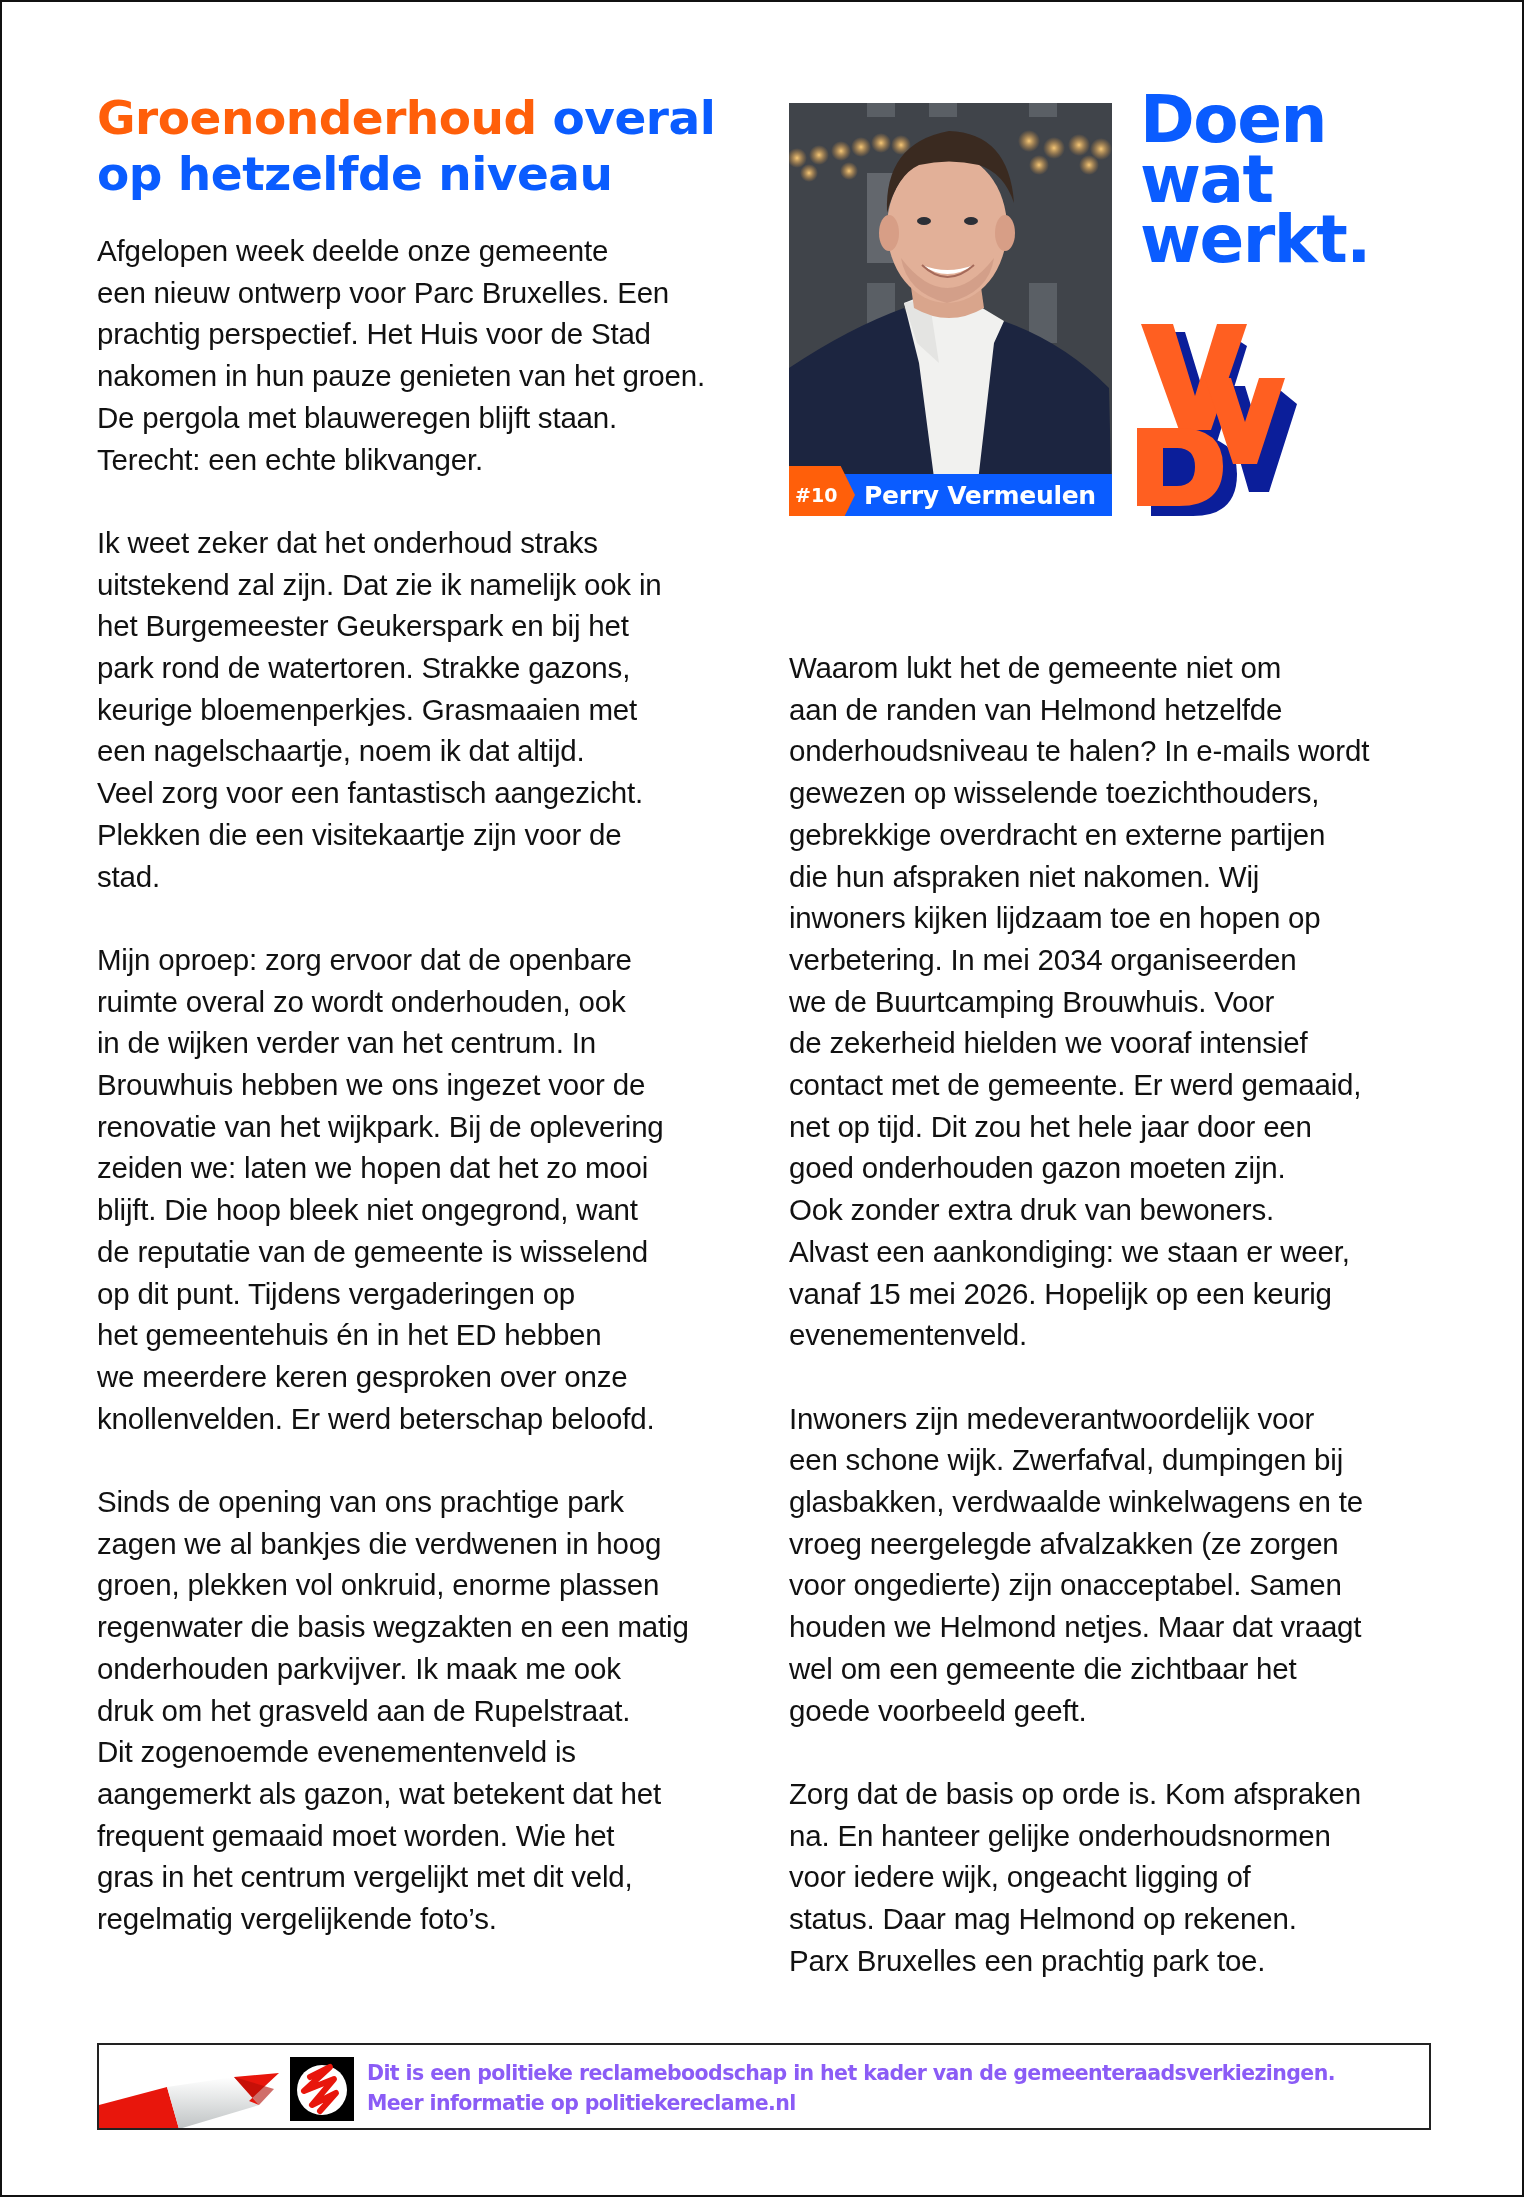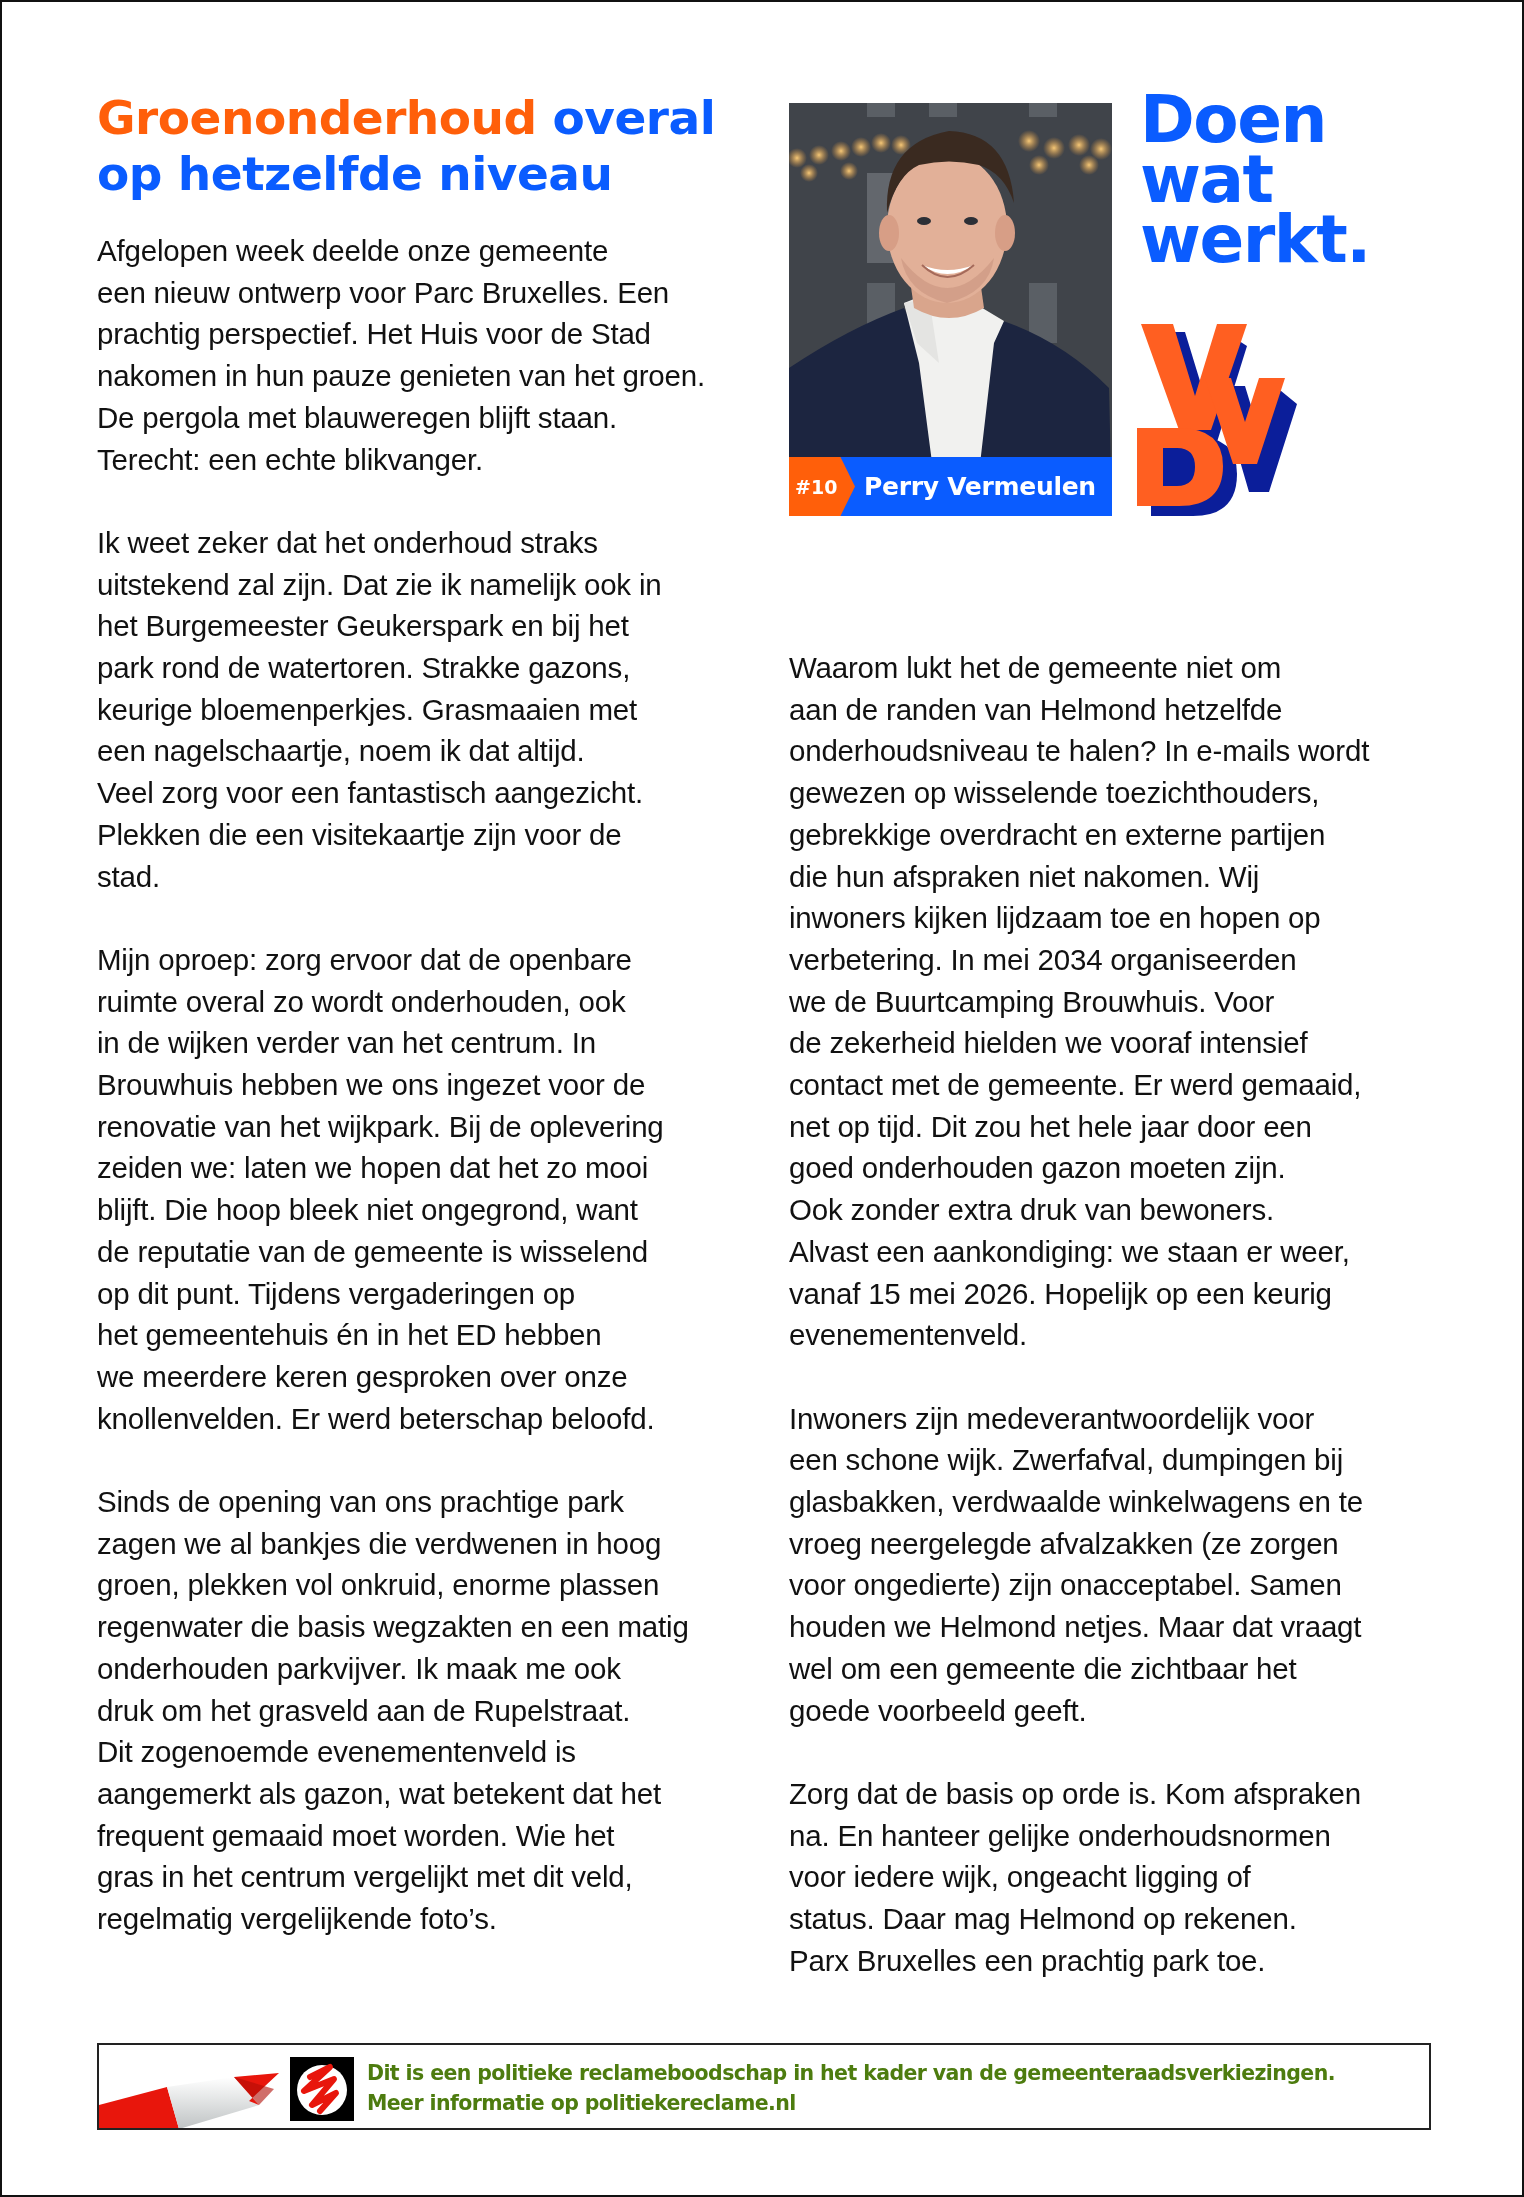--- a/index.html
+++ b/index.html
@@ -24,21 +24,21 @@
   .col.right { left: 787px; top: 645px; width: 700px; }
   .para { margin: 0 0 41.7px 0; }
   .line { display: block; white-space: nowrap; }
 
   .photo {
     position: absolute; left: 787px; top: 101px; width: 323px; height: 413px;
     overflow: hidden; background: #3a3e45;
   }
   .photo svg { position: absolute; left: 0; top: 0; }
   .name-band {
-    position: absolute; left: 0; bottom: 0; width: 323px; height: 59px;
+    position: absolute; left: 0; bottom: 0; width: 323px; height: 42px;
     background: #0a5cff; display: flex; align-items: center; text-align: center;
   }
   .num-tag {
     position: relative; height: 59px; width: 66px; background: #ff5f0a;
     display: flex; align-items: center; padding-left: 6px; box-sizing: border-box;
     clip-path: polygon(0 0, 78% 0, 100% 50%, 78% 100%, 0 100%);
     font-family: "DejaVu Sans", sans-serif; font-weight: bold; font-size: 19px; color: #fff;
   }
   .cand-name {
     font-family: "DejaVu Sans", sans-serif; font-weight: bold; font-size: 25px;
@@ -58,21 +58,21 @@
     position: absolute; left: 95px; top: 2041px; width: 1334px; height: 87px;
     box-sizing: border-box; border: 2px solid #222; background: #fff; overflow: hidden;
   }
   .pencil { position: absolute; left: 0; top: 0; }
   .pr-logo {
     position: absolute; left: 191px; top: 12px; width: 64px; height: 64px; background: #000;
   }
   .disc-text {
     position: absolute; left: 268px; top: 13px;
     font-family: "DejaVu Sans", sans-serif; font-weight: bold; font-size: 20.5px;
-    line-height: 30px; color: #4d7c0f; letter-spacing: -0.6px; white-space: nowrap;
+    line-height: 30px; color: #8b5cf6; letter-spacing: -0.6px; white-space: nowrap;
   }
   .disc-text span { display: block; }
 </style>
 </head>
 <body>
 
 <div class="page">
 
   <h1 class="title">
     <span class="accent">Groenonderhoud</span><span> overal</span><br>

